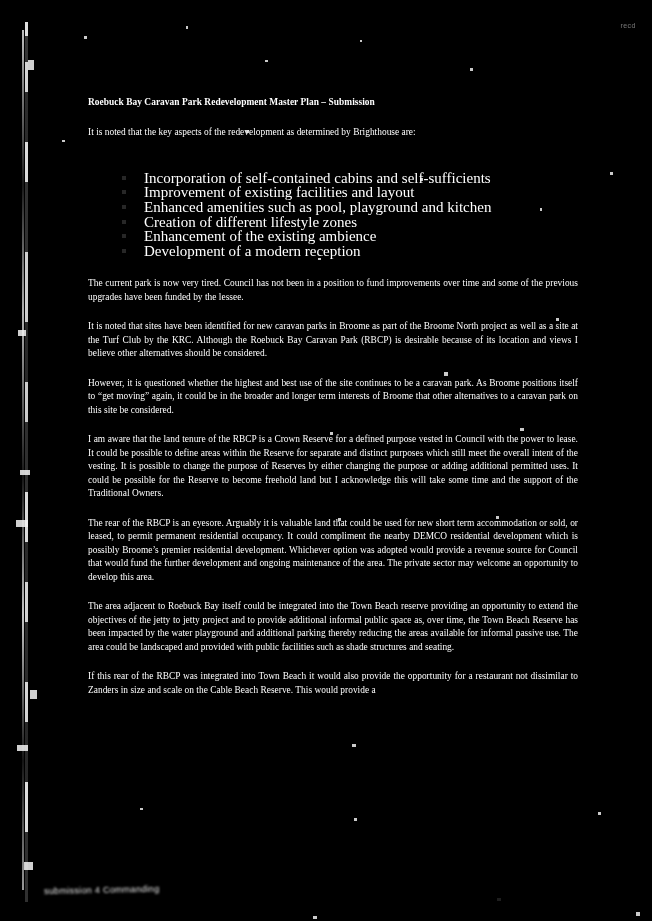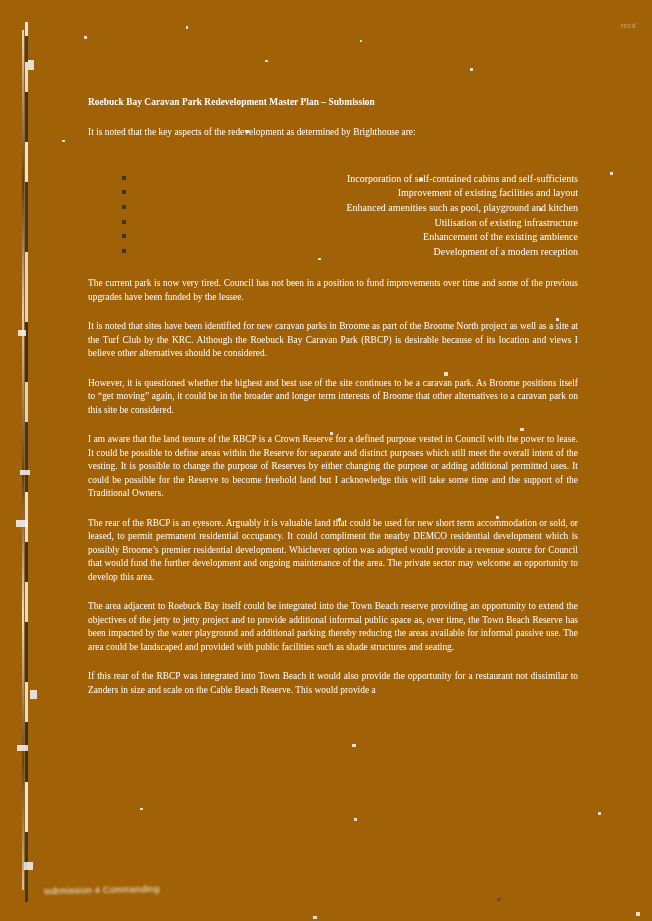--- a/index.html
+++ b/index.html
@@ -5,21 +5,21 @@
   html, body {
     margin: 0;
     padding: 0;
     background: #6f6f6f;
   }
 
   .page {
     position: relative;
     width: 652px;
     height: 921px;
-    background: #a16207;
+    background: #000000;
     overflow: hidden;
     font-family: "Liberation Serif", serif;
     color: #ffffff;
   }
 
   
   .scan-edge {
     position: absolute;
     left: 25px;
     top: 22px;
@@ -127,24 +127,23 @@
   }
   .para.tight { margin-bottom: 32px; }
 
   .bullets {
     list-style: none;
     margin: 0 0 19px 0;
     padding: 0 0 0 56px;
   }
   .bullets li {
     position: relative;
-    font-size: 10px;
+    font-size: 15px;
     line-height: 13.2px;
     margin-bottom: 1.5px;
-    text-align: right;
   }
   .bullets li::before {
     content: "";
     position: absolute;
     left: -22px;
     top: 4px;
     width: 4px;
     height: 4px;
     background: #2e2e2e;
     opacity: .85;
@@ -195,21 +194,21 @@
   <div class="content">
 
     <p class="doc-title">Roebuck Bay Caravan Park Redevelopment Master Plan – Submission</p>
 
     <p class="para tight">It is noted that the key aspects of the redevelopment as determined by Brighthouse are:</p>
 
     <ul class="bullets">
       <li>Incorporation of self-contained cabins and self-sufficients</li>
       <li>Improvement of existing facilities and layout</li>
       <li>Enhanced amenities such as pool, playground and kitchen</li>
-      <li>Utilisation of existing infrastructure</li>
+      <li>Creation of different lifestyle zones</li>
       <li>Enhancement of the existing ambience</li>
       <li>Development of a modern reception</li>
     </ul>
 
     <p class="para">The current park is now very tired.  Council has not been in a position to fund improvements over time and some of the previous upgrades have been funded by the lessee.</p>
     <p class="para">It is noted that sites have been identified for new caravan parks in Broome as part of the Broome North project as well as a site at the Turf Club by the KRC.  Although the Roebuck Bay Caravan Park (RBCP) is desirable because of its location and views I believe other alternatives should be considered.</p>
     <p class="para">However, it is questioned whether the highest and best use of the site continues to be a caravan park. As Broome positions itself to “get moving” again, it could be in the broader and longer term interests of Broome that other alternatives to a caravan park on this site be considered.</p>
     <p class="para">I am aware that the land tenure of the RBCP is a Crown Reserve for a defined purpose vested in Council with the power to lease.  It could be possible to define areas within the Reserve for separate and distinct purposes which still meet the overall intent of the vesting.  It is possible to change the purpose of Reserves by either changing the purpose or adding additional permitted uses.  It could be possible for the Reserve to become freehold land but I acknowledge this will take some time and the support of the Traditional Owners.</p>
     <p class="para">The rear of the RBCP is an eyesore.  Arguably it is valuable land that could be used for new short term accommodation or sold, or leased, to permit permanent residential occupancy.  It could compliment the nearby DEMCO residential development which is possibly Broome’s premier residential development. Whichever option was adopted would provide a revenue source for Council that would fund the further development and ongoing maintenance of the area.  The private sector may welcome an opportunity to develop this area.</p>
     <p class="para">The area adjacent to Roebuck Bay itself could be integrated into the Town Beach reserve providing an opportunity to extend the objectives of the jetty to jetty project and to provide additional informal public space as, over time, the Town Beach Reserve has been impacted by the water playground and additional parking thereby reducing the areas available for informal passive use.  The area could be landscaped and provided with public facilities such as shade structures and seating.</p>

